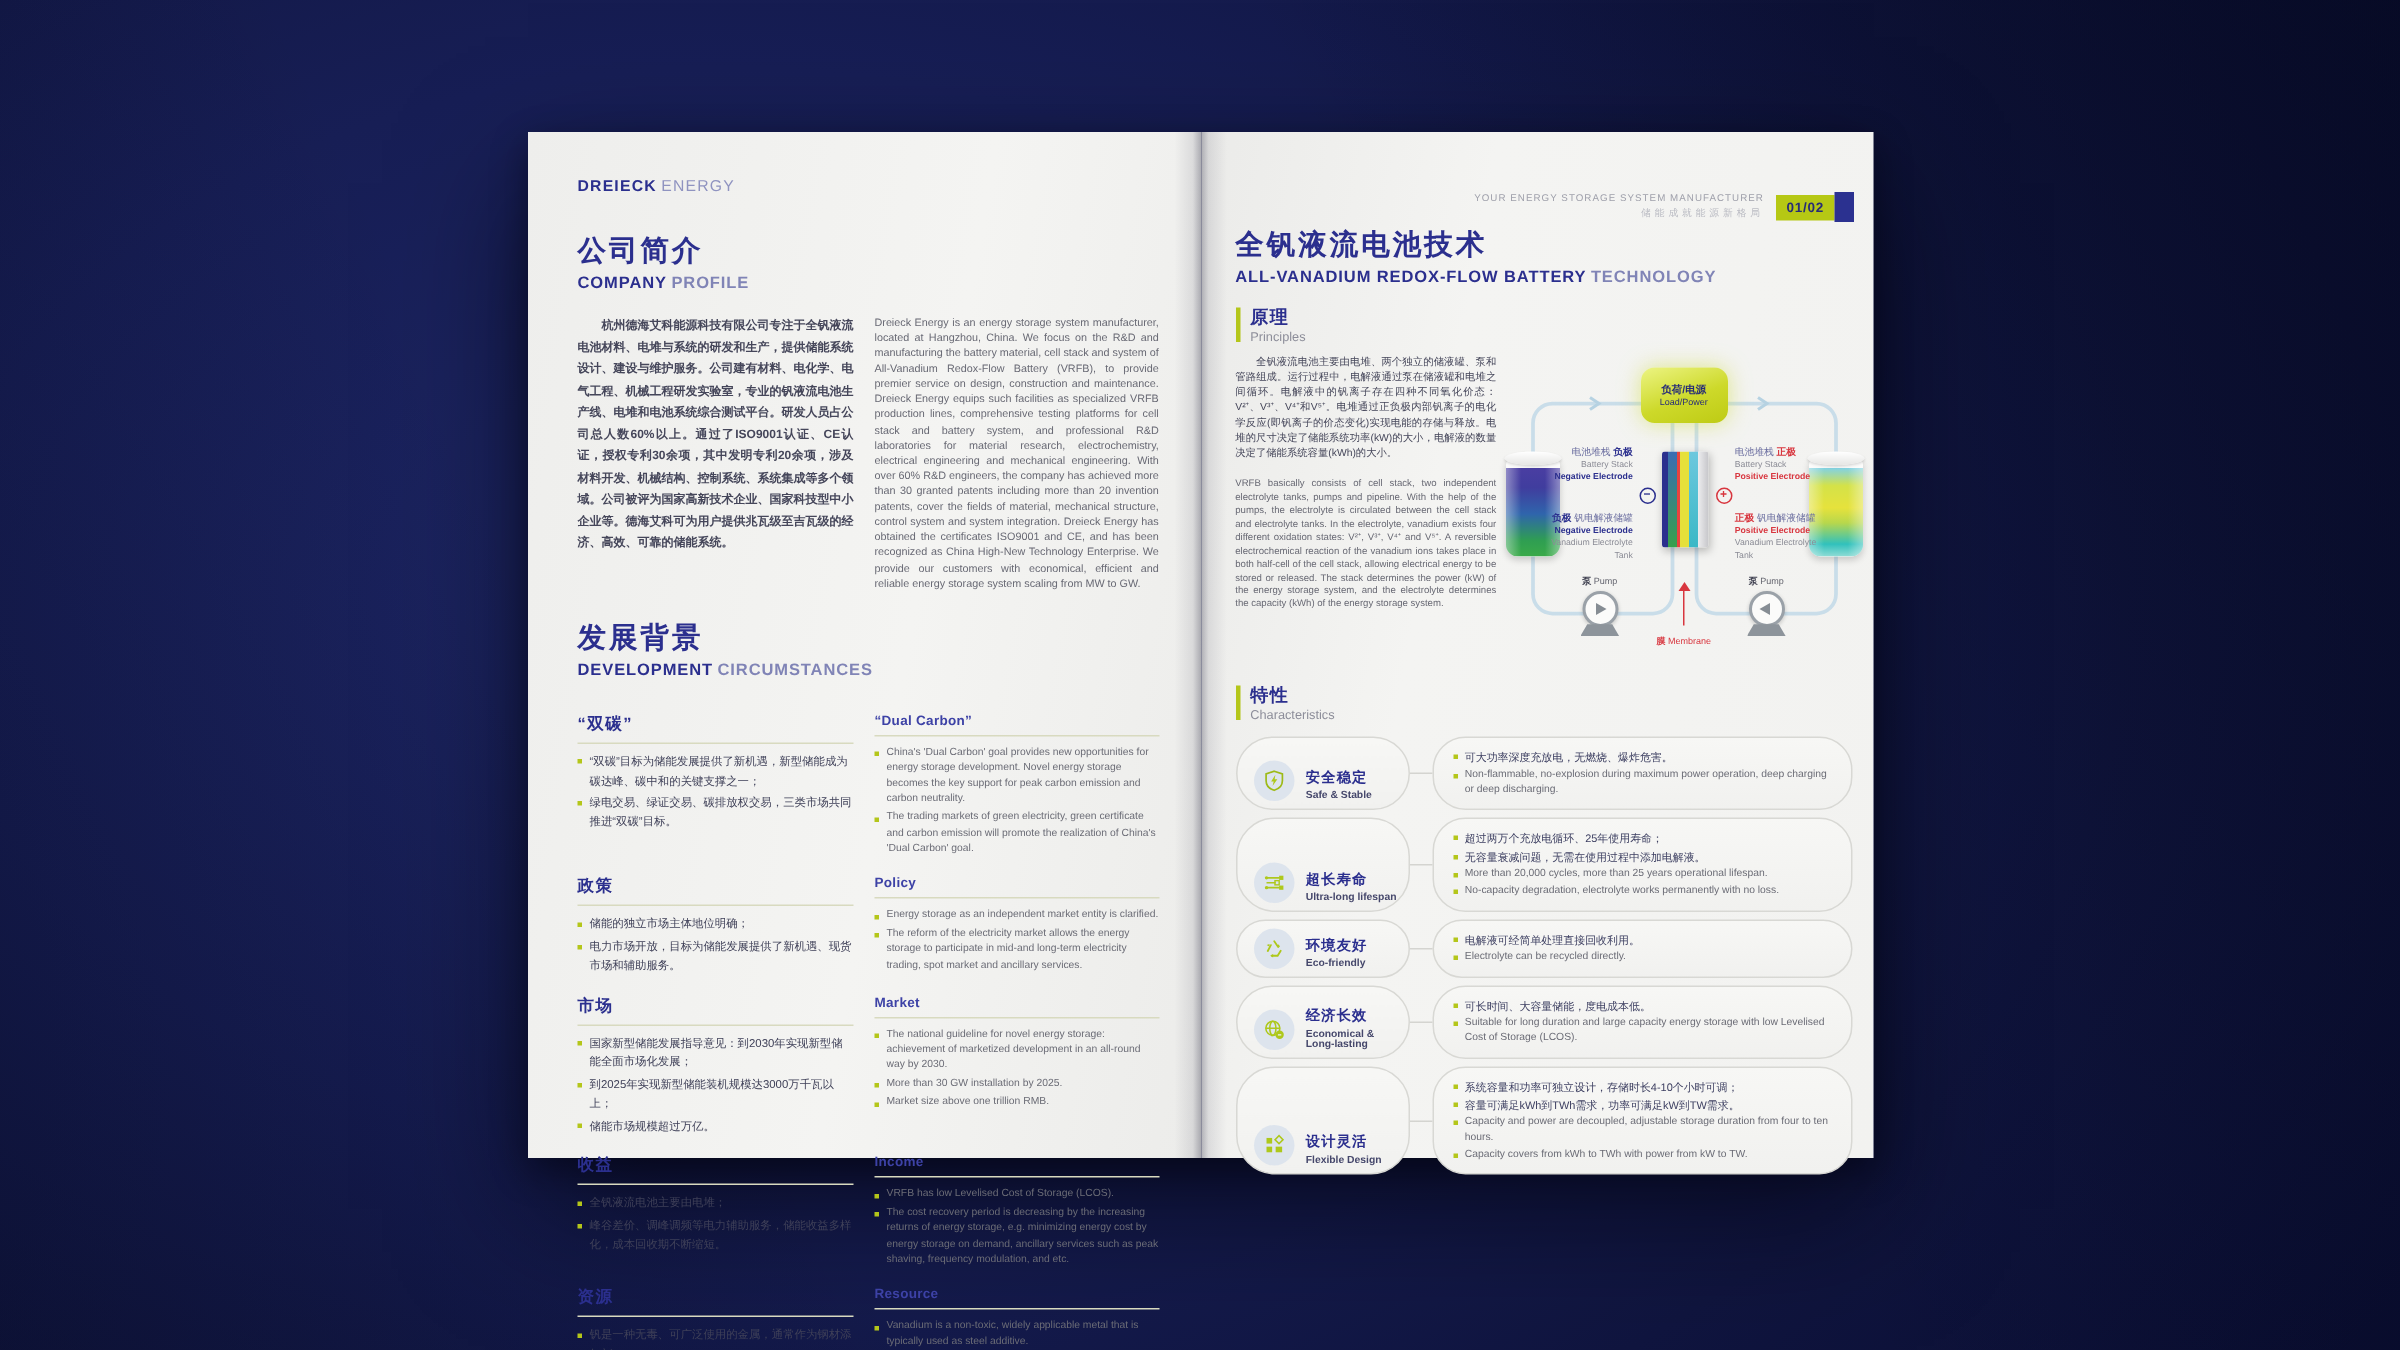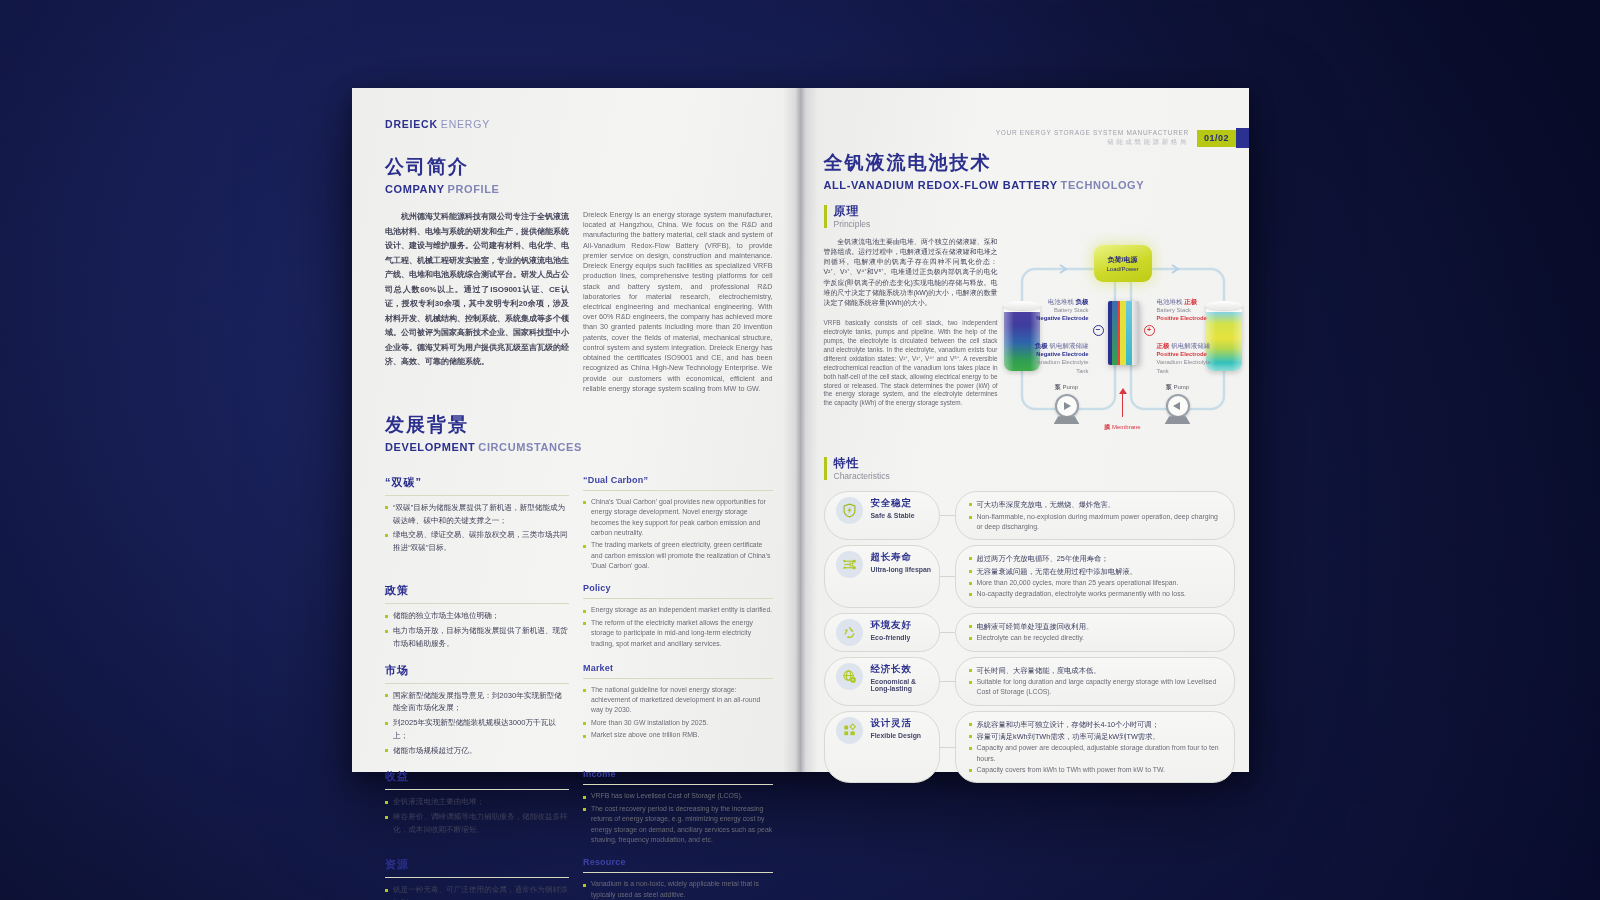--- a/index.html
+++ b/index.html
@@ -34,21 +34,21 @@
   .sec.en-sec{flex:1;width:auto;}
   .sec h3{font-size:11px;color:#2b2f8e;font-weight:bold;margin:10px 0 0 0;padding-bottom:5px;border-bottom:1px solid #d8dabf;letter-spacing:1px;}
   .sec.en-sec h3{font-size:9px;color:#3d42a6;letter-spacing:0.2px;}
   .sec ul{list-style:none;margin:6px 0 2px 0;padding:0;}
   .sec li{position:relative;padding-left:8px;margin-bottom:2px;}
   .sec li::before{content:"";position:absolute;left:0;top:4.5px;width:3px;height:3px;background:#b4c61a;}
   .zh-li li{font-size:7.6px;line-height:1.68;color:#3f4058;}
   .en-li li{font-size:6.9px;line-height:1.5;color:#6b6c76;}
 
   
-  .hdr-right{position:absolute;top:40px;right:0;display:flex;align-items:center;z-index:3;}
+  .hdr-right{position:absolute;top:40px;right:13px;display:flex;align-items:center;z-index:3;}
   .taglines{text-align:right;margin-right:8px;}
   .tag-en{font-size:6.5px;color:#9fa0ab;letter-spacing:0.7px;}
   .tag-zh{font-size:6.5px;color:#babbc3;letter-spacing:2.6px;margin-top:2px;}
   .badge{background:#b6c814;color:#272c77;font-weight:bold;font-size:9px;padding:3.5px 7px;letter-spacing:0.5px;}
   .badge-tail{width:13px;height:20px;background:#2b3190;}
 
   .rp-title{margin-top:62px;}
   .sec-label{display:flex;align-items:flex-start;margin-top:14px;}
   .bar{width:3px;height:23px;background:#b4c61a;margin-right:7px;flex:none;}
   .sec-label .lz{font-size:12px;font-weight:bold;color:#2b2f8e;letter-spacing:1px;line-height:1.1;}
@@ -104,21 +104,21 @@
   .tri-l{width:0;height:0;border-right:7px solid #868d94;border-top:4.5px solid transparent;border-bottom:4.5px solid transparent;margin-right:2px;}
   .pump-base{width:26px;height:8px;margin:-2px auto 0;background:#8d949b;clip-path:polygon(18% 0,82% 0,100% 100%,0 100%);}
   .mem-arrow{position:absolute;left:118px;top:148px;width:1.5px;height:24px;background:#d8363f;z-index:2;}
   .mem-arrow::before{content:"";position:absolute;top:-5px;left:-2.8px;border-left:4px solid transparent;border-right:4px solid transparent;border-bottom:6px solid #d8363f;}
   .mem-label{position:absolute;left:89px;top:178px;width:60px;text-align:center;font-size:6px;color:#d8363f;z-index:2;}
   .mem-label b{font-weight:bold;}
 
   
   .features{margin-top:10px;}
   .feat-row{display:flex;align-items:stretch;margin-bottom:5px;}
-  .feat-left{width:116px;flex:none;border:1px solid #d8d8d4;border-radius:26px;display:flex;align-items:flex-start;gap:8px;padding:5px 6px 5px 11px;box-sizing:border-box;background:linear-gradient(180deg,#f7f7f5,#f1f1ef);}
+  .feat-left{width:116px;flex:none;border:1px solid #d8d8d4;border-radius:26px;display:flex;align-items:flex-end;gap:8px;padding:5px 6px 5px 11px;box-sizing:border-box;background:linear-gradient(180deg,#f7f7f5,#f1f1ef);}
   .icon-circle{width:27px;height:27px;border-radius:50%;background:#dde4ed;display:flex;align-items:center;justify-content:center;flex:none;}
   .feat-titles .tz{font-size:9.5px;font-weight:bold;color:#2b2f8e;letter-spacing:0.8px;}
   .feat-titles .te{font-size:6.9px;color:#45476b;margin-top:2px;font-weight:bold;}
   .feat-conn{width:15px;flex:none;display:flex;align-items:center;}
   .feat-conn i{display:block;width:100%;height:1px;background:#d4d4d0;}
   .feat-right{flex:1;border:1px solid #d8d8d4;border-radius:22px;padding:6px 13px;display:flex;flex-direction:column;justify-content:center;box-sizing:border-box;background:linear-gradient(180deg,#f7f7f5,#f1f1ef);}
   .feat-right ul{list-style:none;margin:0;padding:0;}
   .feat-right li{position:relative;padding-left:8px;margin:1px 0;}
   .feat-right li::before{content:"";position:absolute;left:0;top:4px;width:3px;height:3px;background:#b4c61a;}
   .feat-right li.bz{font-size:7.3px;line-height:1.55;color:#3e4062;}

